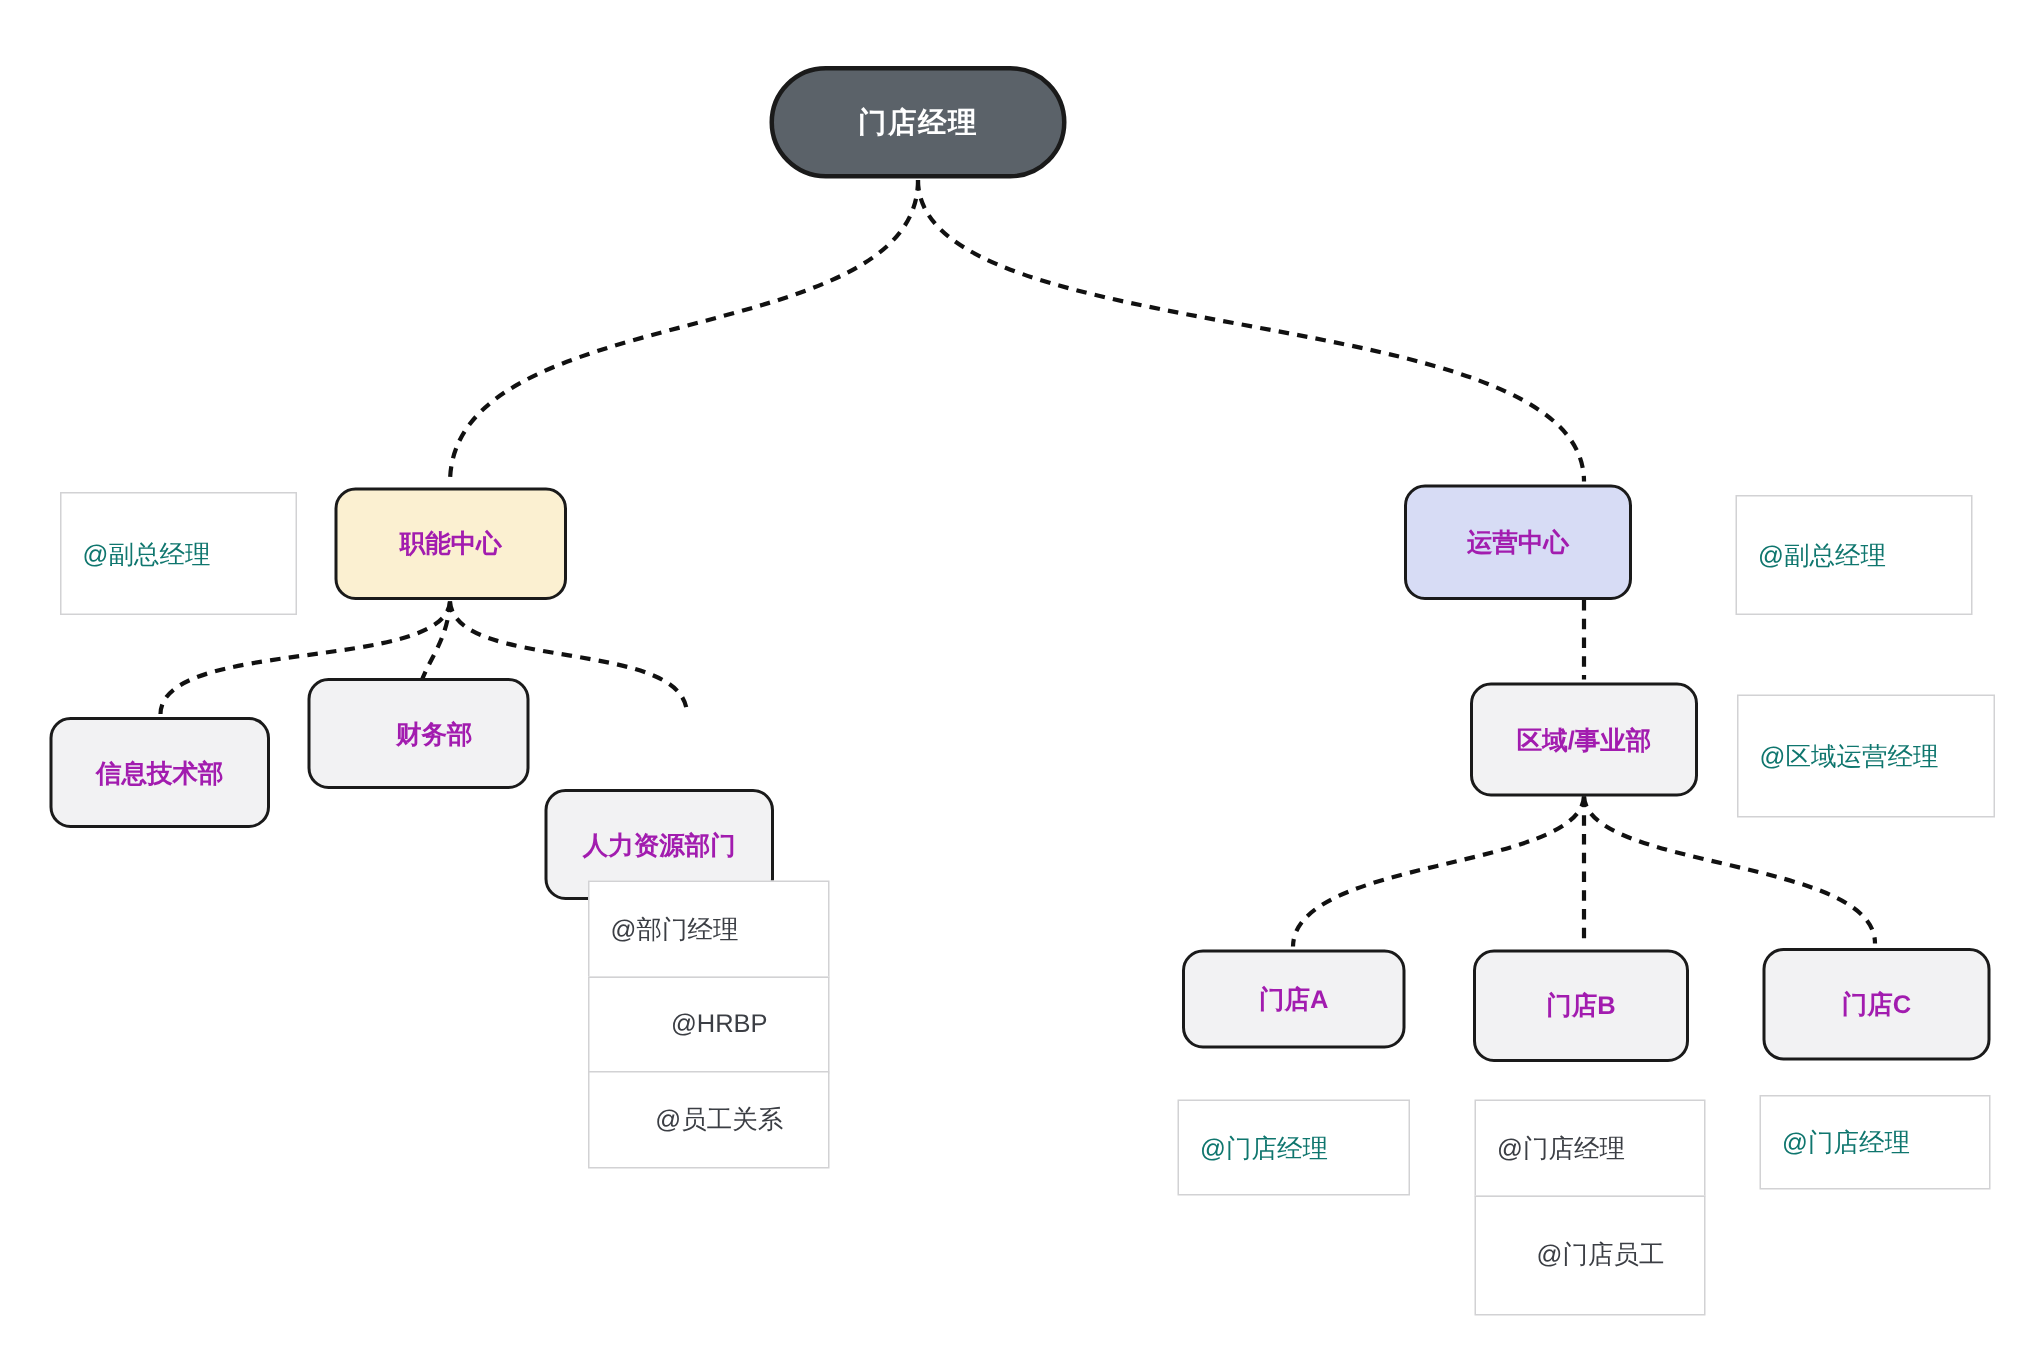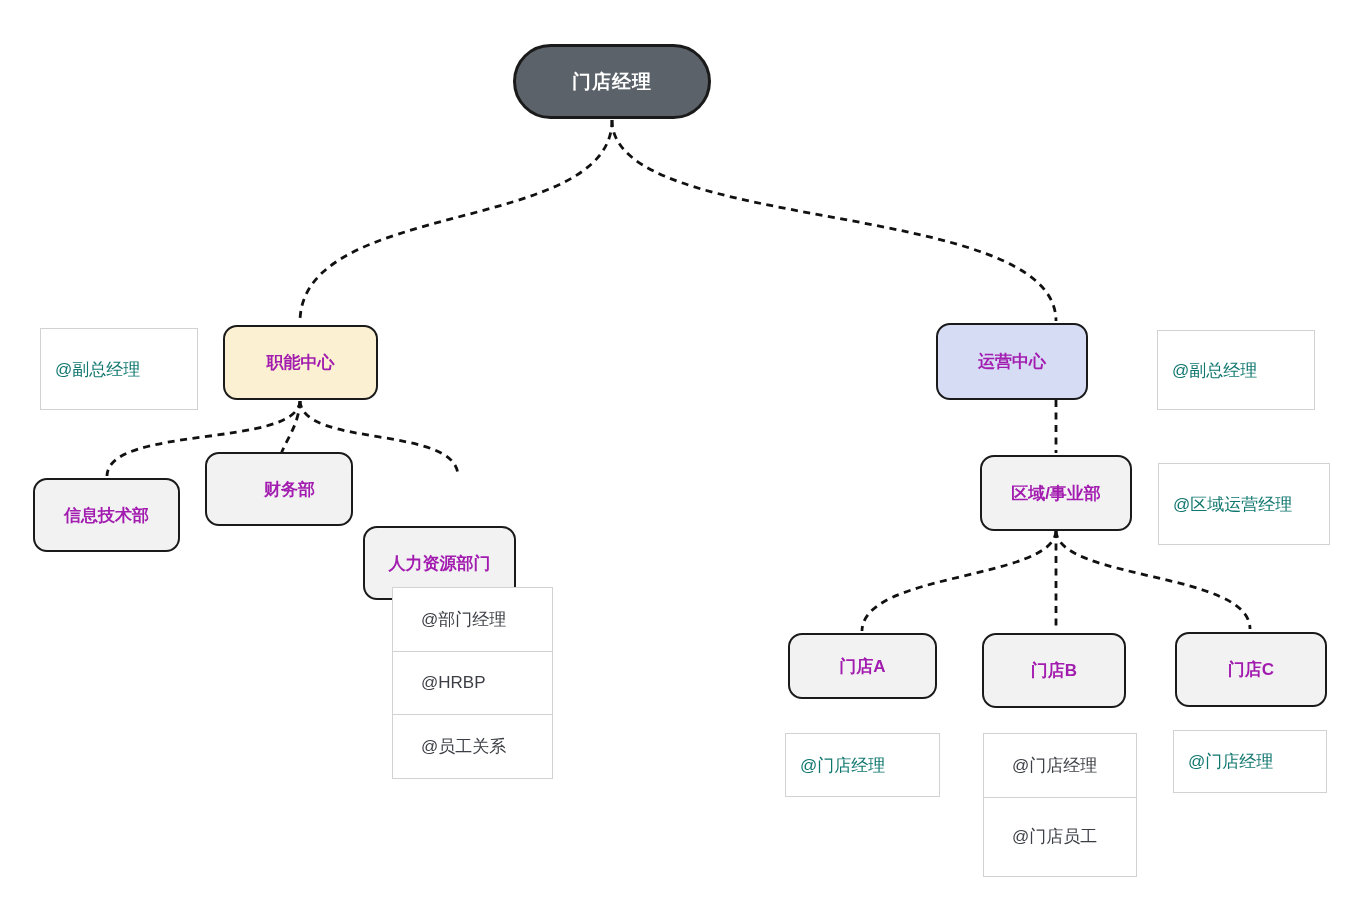--- a/index.html
+++ b/index.html
@@ -69,25 +69,25 @@
     display: flex;
     flex-direction: column;
     z-index: 1;
   }
   .role-stack .role-cell {
     box-sizing: border-box;
     background: #ffffff;
     border: 1.5px solid var(--role_border, #d2d2d4);
     display: flex;
     align-items: center;
-    padding-left: 28px;
+    padding-left: 14px;
     font-size: 17px;
     color: #3b3e44;
   }
-  .role-stack .role-cell + .role-cell { margin-top: -1.5px; }
+  .role-stack .role-cell + .role-cell { margin-top: -1.5px; justify-content: center; }
 
   
   #n-root        { left: 513px; top: 44px;  width: 198px; height: 75px; }
   #n-functional  { left: 223px; top: 325px; width: 155px; height: 75px; }
   #r-func-role   { left: 40px;  top: 328px; width: 158px; height: 82px; }
   #n-dept-0      { left: 33px;  top: 478px; width: 147px; height: 74px; }
   #n-dept-1      { left: 205px; top: 452px; width: 148px; height: 74px; padding-left: 21px; }
   #n-dept-2      { left: 363px; top: 478px; width: 153px; height: 74px; margin-top: 48px; }
   #s-hr-roles    { left: 392px; top: 587px; width: 161px; }
   #s-hr-roles .role-cell { height: 65px; }

